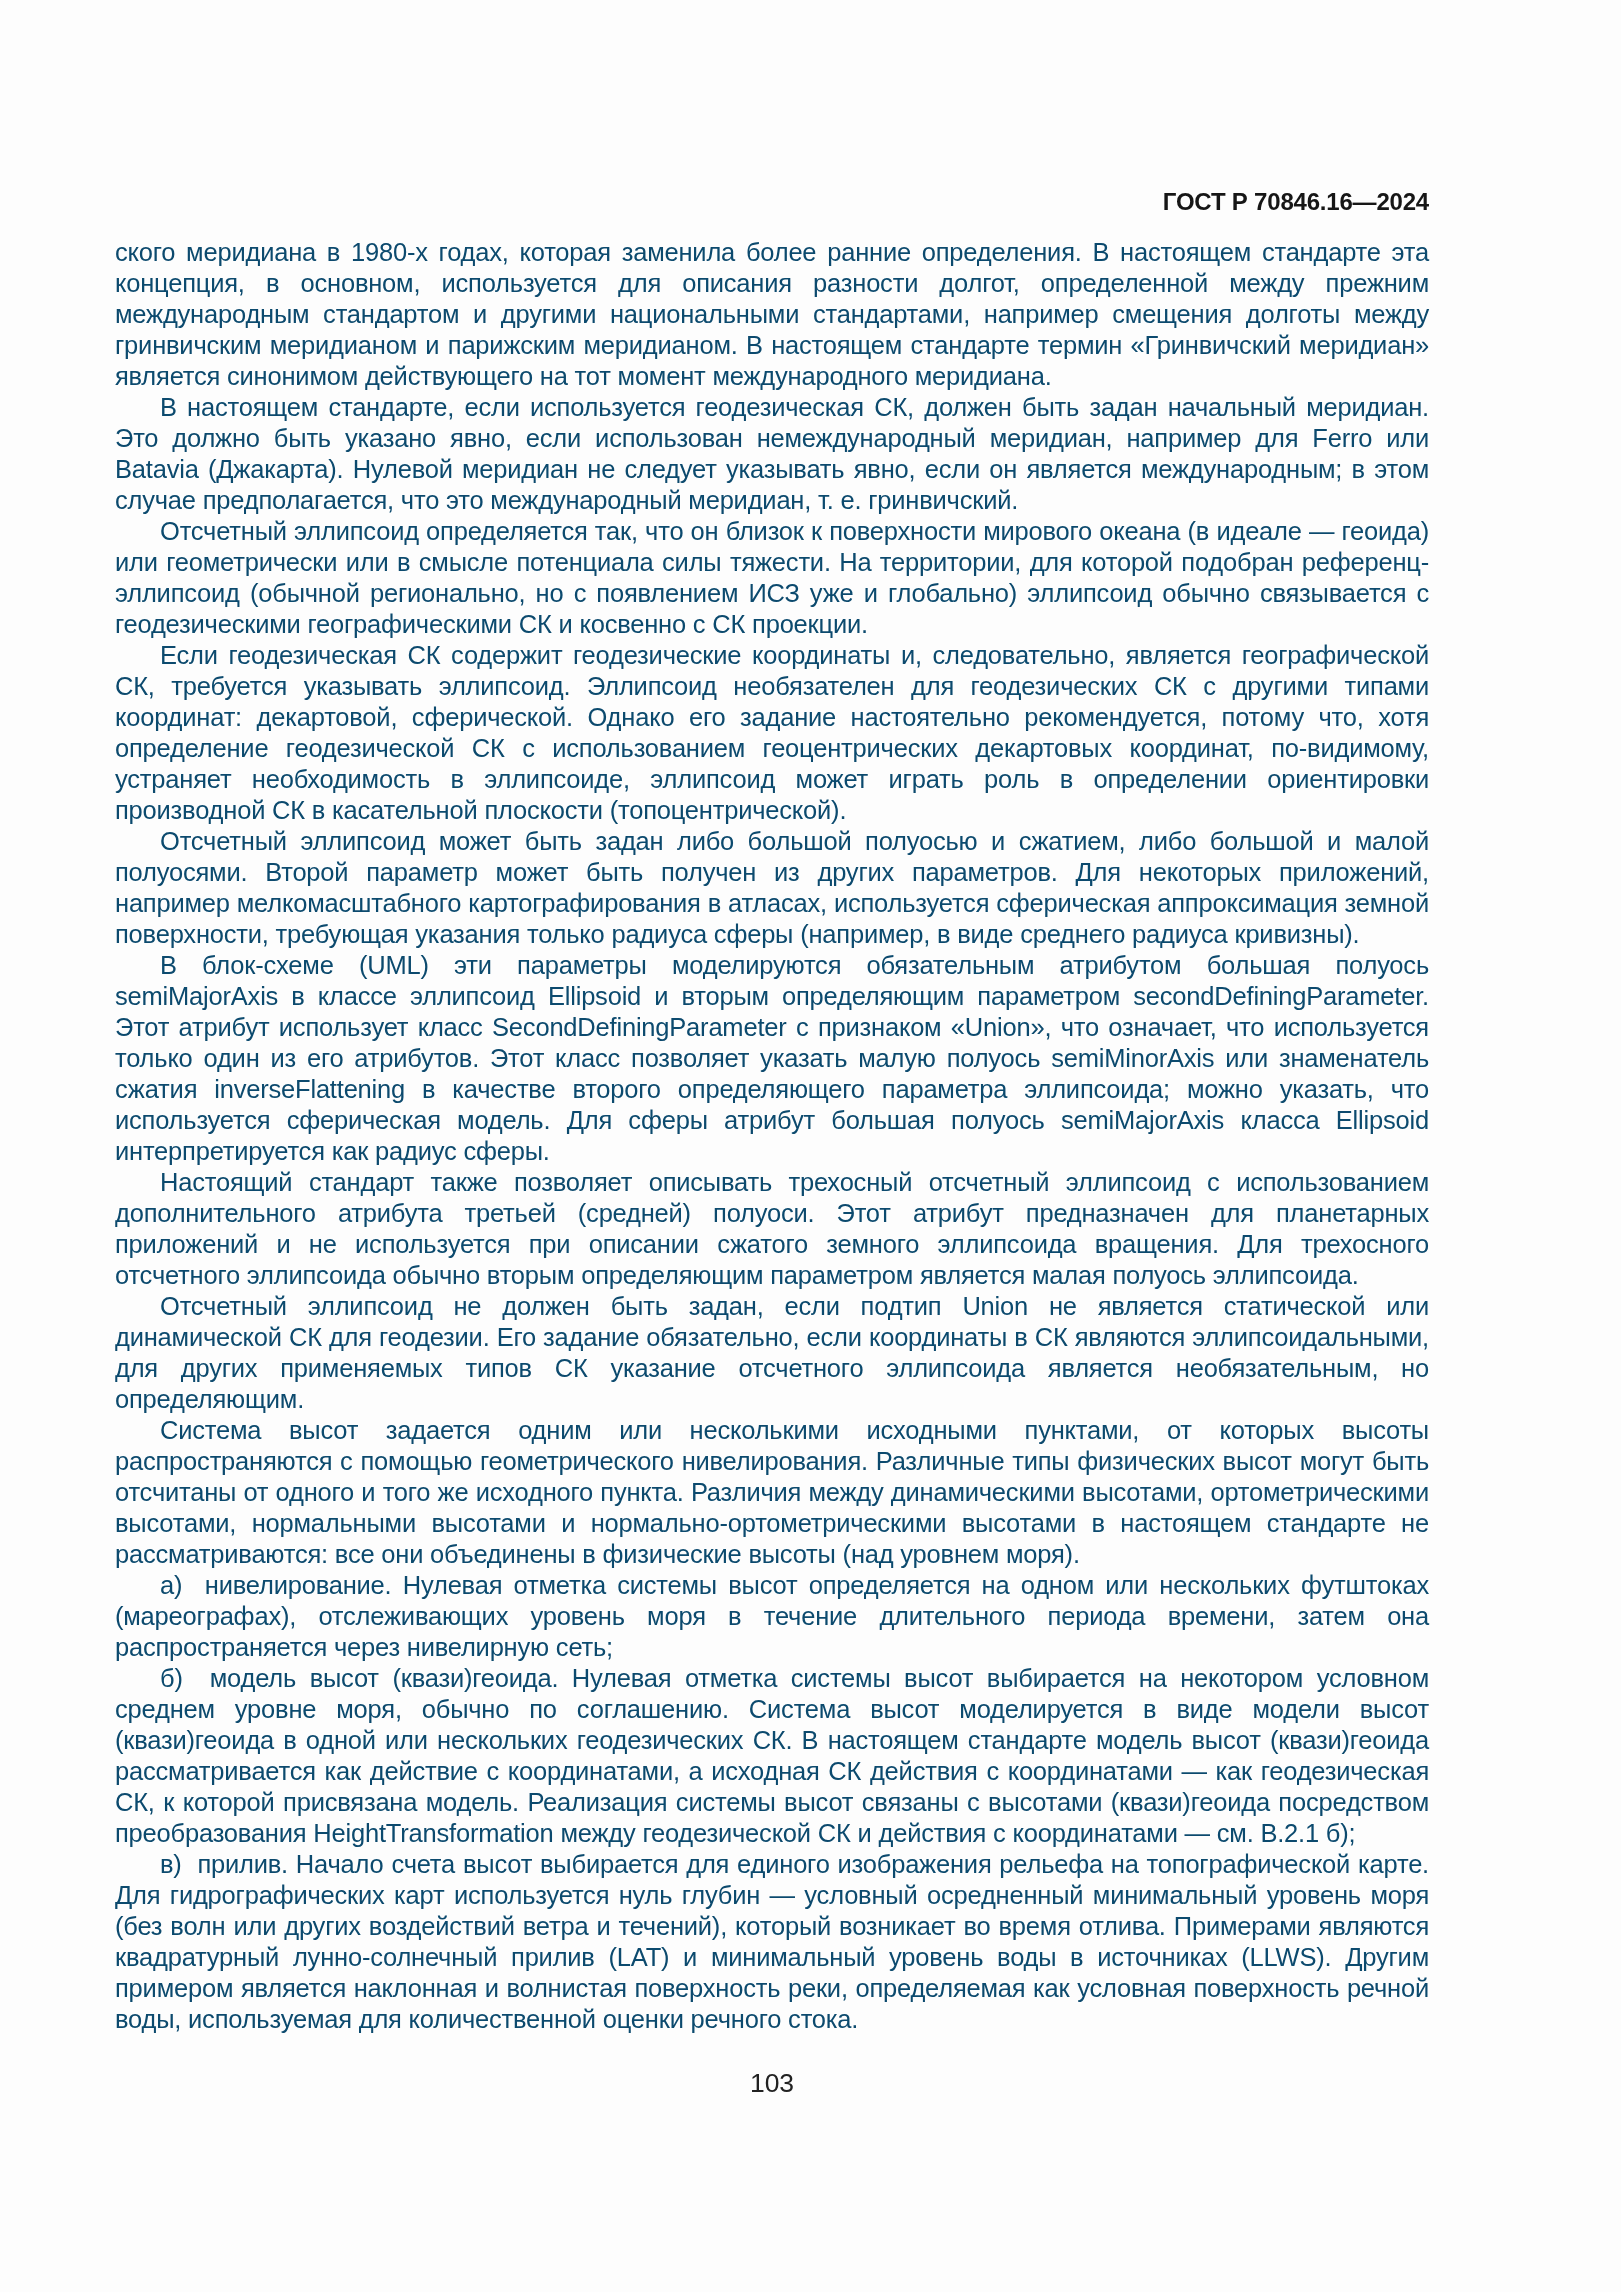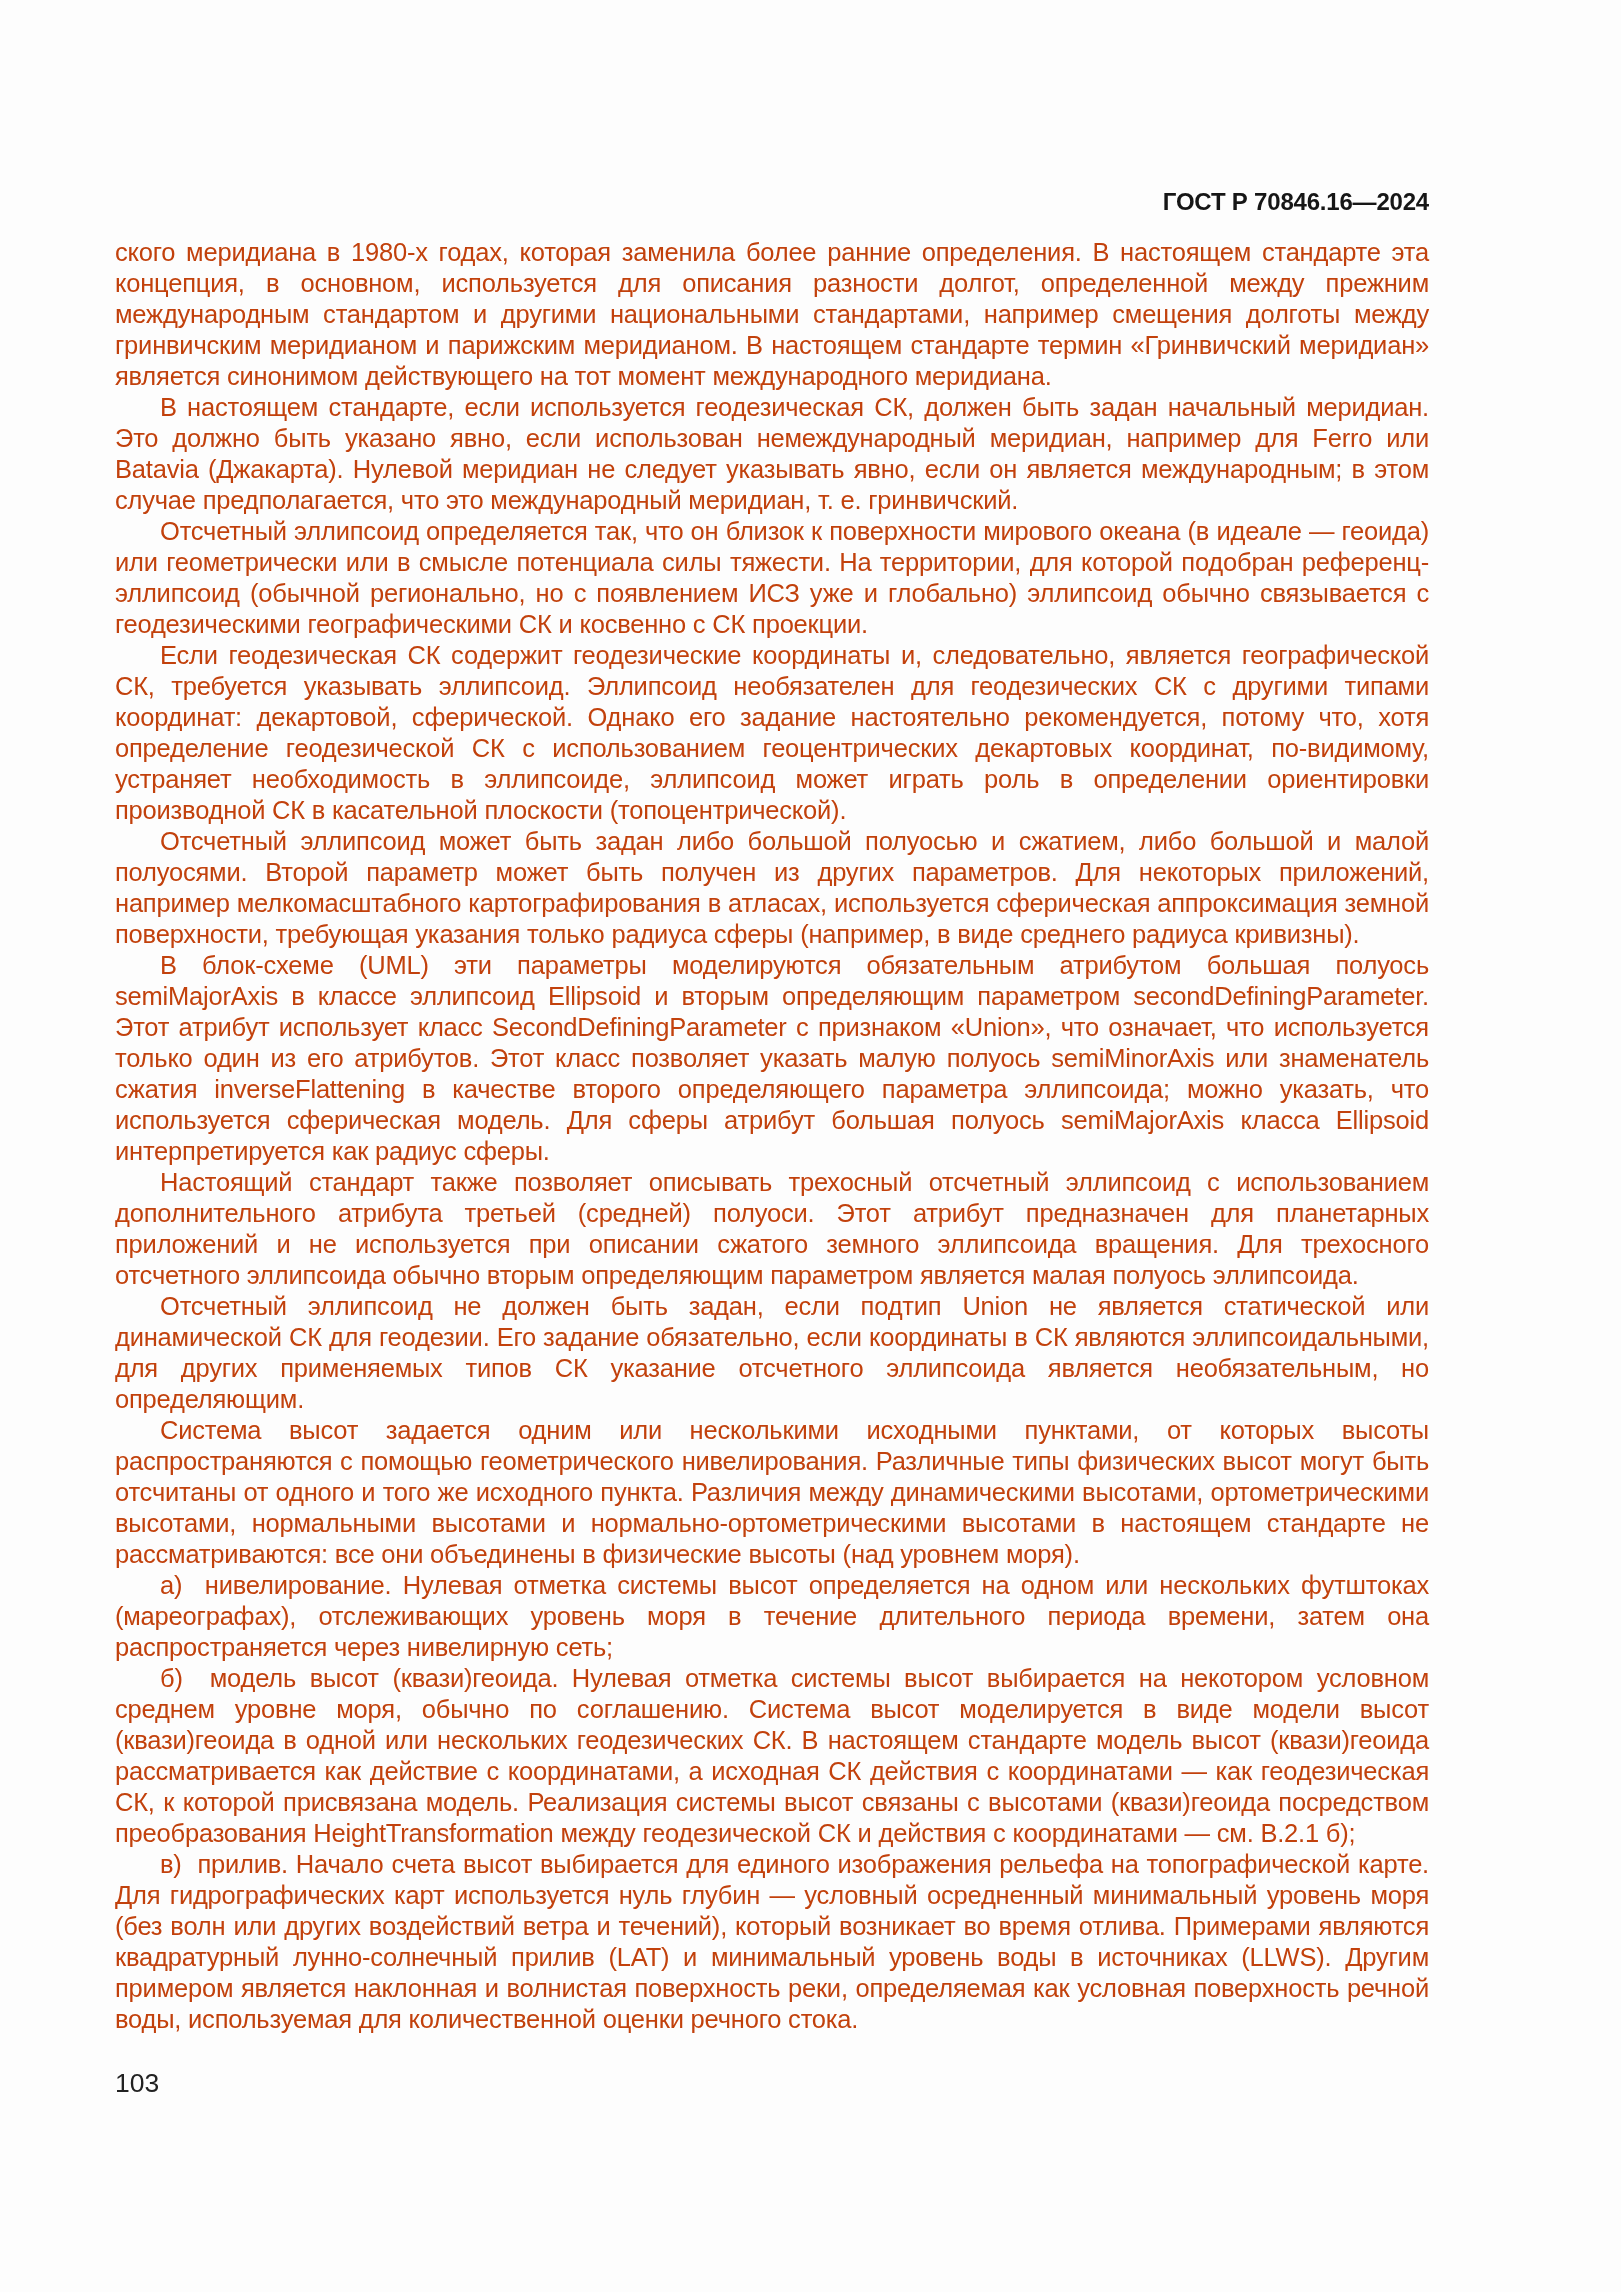--- a/index.html
+++ b/index.html
@@ -29,38 +29,38 @@
   }
   .doc-body {
     position: absolute;
     top: 237px;
     left: 115px;
     width: 1314px;
     font-size: 25.5px;
     line-height: 31px;
     text-align: justify;
     letter-spacing: -0.2px;
-    color: #c2410c;
+    color: #0c4a6e;
   }
   .para {
     margin: 0;
     text-indent: 45px;
   }
   .para.no-indent {
     text-indent: 0;
   }
   .bold {
     font-weight: 400;
   }
   .page-number {
     position: absolute;
     top: 2068px;
     left: 115px;
     width: 1314px;
-    text-align: left;
+    text-align: center;
     font-size: 26.5px;
     color: #222;
   }
 </style>
 </head>
 <body>
 
 <div class="page">
   <div class="doc-header">ГОСТ Р 70846.16—2024</div>
 

